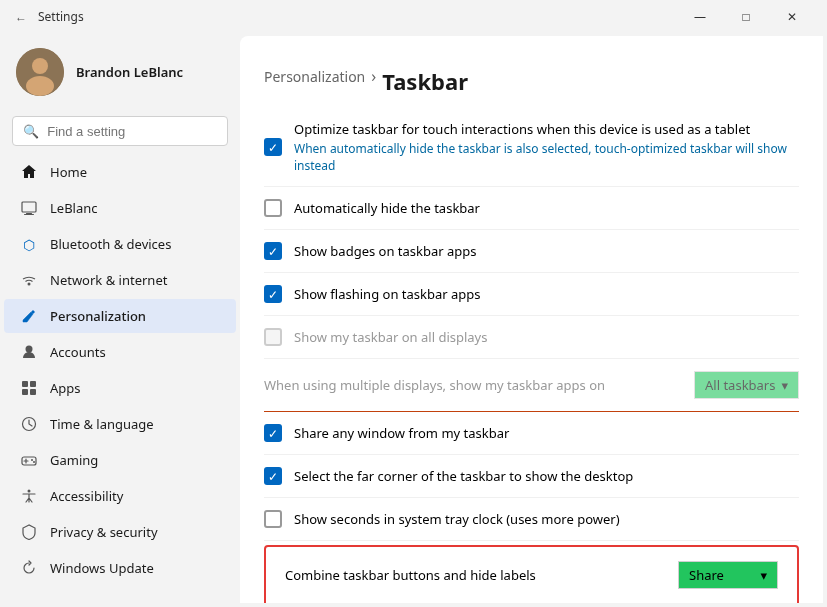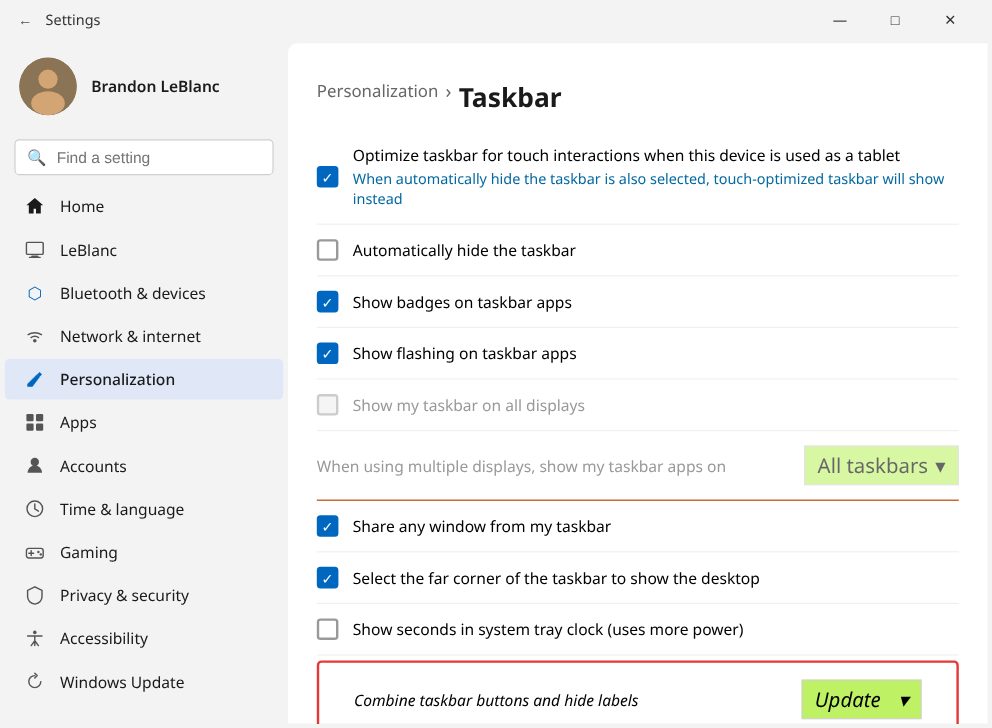--- a/index.html
+++ b/index.html
@@ -243,22 +243,22 @@
     }
 
     
     .dropdown {
       display: flex;
       align-items: center;
       gap: 6px;
       padding: 4px 10px;
       border: 1px solid #d0d0d0;
       border-radius: 0;
-      font-size: 17px;
-      background: #bef264;
+      font-size: 13px;
+      background: #22c55e;
       cursor: pointer;
       min-width: 100px;
       justify-content: space-between;
     }
 
     
     .highlight-box {
       border: 2px solid #e53935;
       border-radius: 4px;
       padding: 0;
@@ -347,36 +347,36 @@
         <svg width="16" height="16" viewBox="0 0 16 16" fill="none">
           <path d="M2 12L10 4l2 2L6 14H2v-2z" fill="#0067c0" stroke="#0067c0" stroke-width="0.5"></path>
           <path d="M10 4l2-2 2 2-2 2-2-2z" fill="#0067c0"></path>
         </svg>
       </span>
       <span>Personalization</span>
     </div>
     <div class="nav-item">
       <span class="nav-icon">
         <svg width="16" height="16" viewBox="0 0 16 16" fill="#555">
+          <circle cx="8" cy="5" r="3.5"></circle>
+          <path d="M2 14c0-3.3 2.7-6 6-6s6 2.7 6 6"></path>
+        </svg>
+      </span>
+      <span>Accounts</span>
+    </div>
+    <div class="nav-item">
+      <span class="nav-icon">
+        <svg width="16" height="16" viewBox="0 0 16 16" fill="#555">
           <rect x="1" y="1" width="6" height="6" rx="1"></rect>
           <rect x="9" y="1" width="6" height="6" rx="1"></rect>
           <rect x="1" y="9" width="6" height="6" rx="1"></rect>
           <rect x="9" y="9" width="6" height="6" rx="1"></rect>
         </svg>
       </span>
       <span>Apps</span>
-    </div>
-    <div class="nav-item">
-      <span class="nav-icon">
-        <svg width="16" height="16" viewBox="0 0 16 16" fill="#555">
-          <circle cx="8" cy="5" r="3.5"></circle>
-          <path d="M2 14c0-3.3 2.7-6 6-6s6 2.7 6 6"></path>
-        </svg>
-      </span>
-      <span>Accounts</span>
     </div>
     <div class="nav-item">
       <span class="nav-icon">
         <svg width="16" height="16" viewBox="0 0 16 16" fill="none" stroke="#555" stroke-width="1.2">
           <circle cx="8" cy="8" r="6.5"></circle>
           <path d="M8 4v4l3 2" stroke-linecap="round"></path>
         </svg>
       </span>
       <span>Time &amp; language</span>
     </div>
@@ -386,34 +386,34 @@
           <rect x="1" y="5" width="14" height="8" rx="2" fill="none" stroke="#555" stroke-width="1.2"></rect>
           <path d="M5 7v4M3 9h4" stroke="#555" stroke-width="1.2" stroke-linecap="round"></path>
           <circle cx="11" cy="8" r="1" fill="#555"></circle>
           <circle cx="13" cy="10" r="1" fill="#555"></circle>
         </svg>
       </span>
       <span>Gaming</span>
     </div>
     <div class="nav-item">
       <span class="nav-icon">
-        <svg width="16" height="16" viewBox="0 0 16 16" fill="none" stroke="#555" stroke-width="1.2">
-          <path d="M8 1L2 4v5c0 3 2.5 5.5 6 6.5 3.5-1 6-3.5 6-6.5V4L8 1z"></path>
-        </svg>
-      </span>
-      <span>Privacy &amp; security</span>
-    </div>
-    <div class="nav-item">
-      <span class="nav-icon">
         <svg width="16" height="16" viewBox="0 0 16 16" fill="#555">
           <circle cx="8" cy="3" r="1.5"></circle>
           <path d="M2 6h12M8 6v8M5 14l3-4 3 4" stroke="#555" stroke-width="1.2" fill="none" stroke-linecap="round"></path>
         </svg>
       </span>
       <span>Accessibility</span>
+    </div>
+    <div class="nav-item">
+      <span class="nav-icon">
+        <svg width="16" height="16" viewBox="0 0 16 16" fill="none" stroke="#555" stroke-width="1.2">
+          <path d="M8 1L2 4v5c0 3 2.5 5.5 6 6.5 3.5-1 6-3.5 6-6.5V4L8 1z"></path>
+        </svg>
+      </span>
+      <span>Privacy &amp; security</span>
     </div>
     <div class="nav-item">
       <span class="nav-icon">
         <svg width="16" height="16" viewBox="0 0 16 16" fill="none" stroke="#555" stroke-width="1.2">
           <path d="M13 8A5 5 0 1 1 8 3" stroke-linecap="round"></path>
           <path d="M8 1l2 2-2 2" stroke-linecap="round" stroke-linejoin="round"></path>
         </svg>
       </span>
       <span>Windows Update</span>
     </div>
@@ -508,26 +508,26 @@
         <div class="checkbox-wrapper">
           <div class="checkbox-unchecked"></div>
         </div>
         <div class="setting-row-text">
           <div class="setting-label">Show seconds in system tray clock (uses more power)</div>
         </div>
       </div>
 
       <div class="highlight-box">
 
-        <div style="display:flex; align-items:center; padding:14px 29px; border-bottom:1px solid #f0f0f0;font-style:italic;">
+        <div style="display:flex; align-items:center; padding:14px 19px; border-bottom:1px solid #f0f0f0;">
           <div style="flex:1;">
             <div class="setting-label">Combine taskbar buttons and hide labels</div>
           </div>
           <div class="dropdown">
-            <span>Update</span>
+            <span>Share</span>
             <span>▾</span>
           </div>
         </div>
 
         <div style="display:flex; align-items:center; padding:14px 12px;">
           
           
         </div>
       </div>
 

